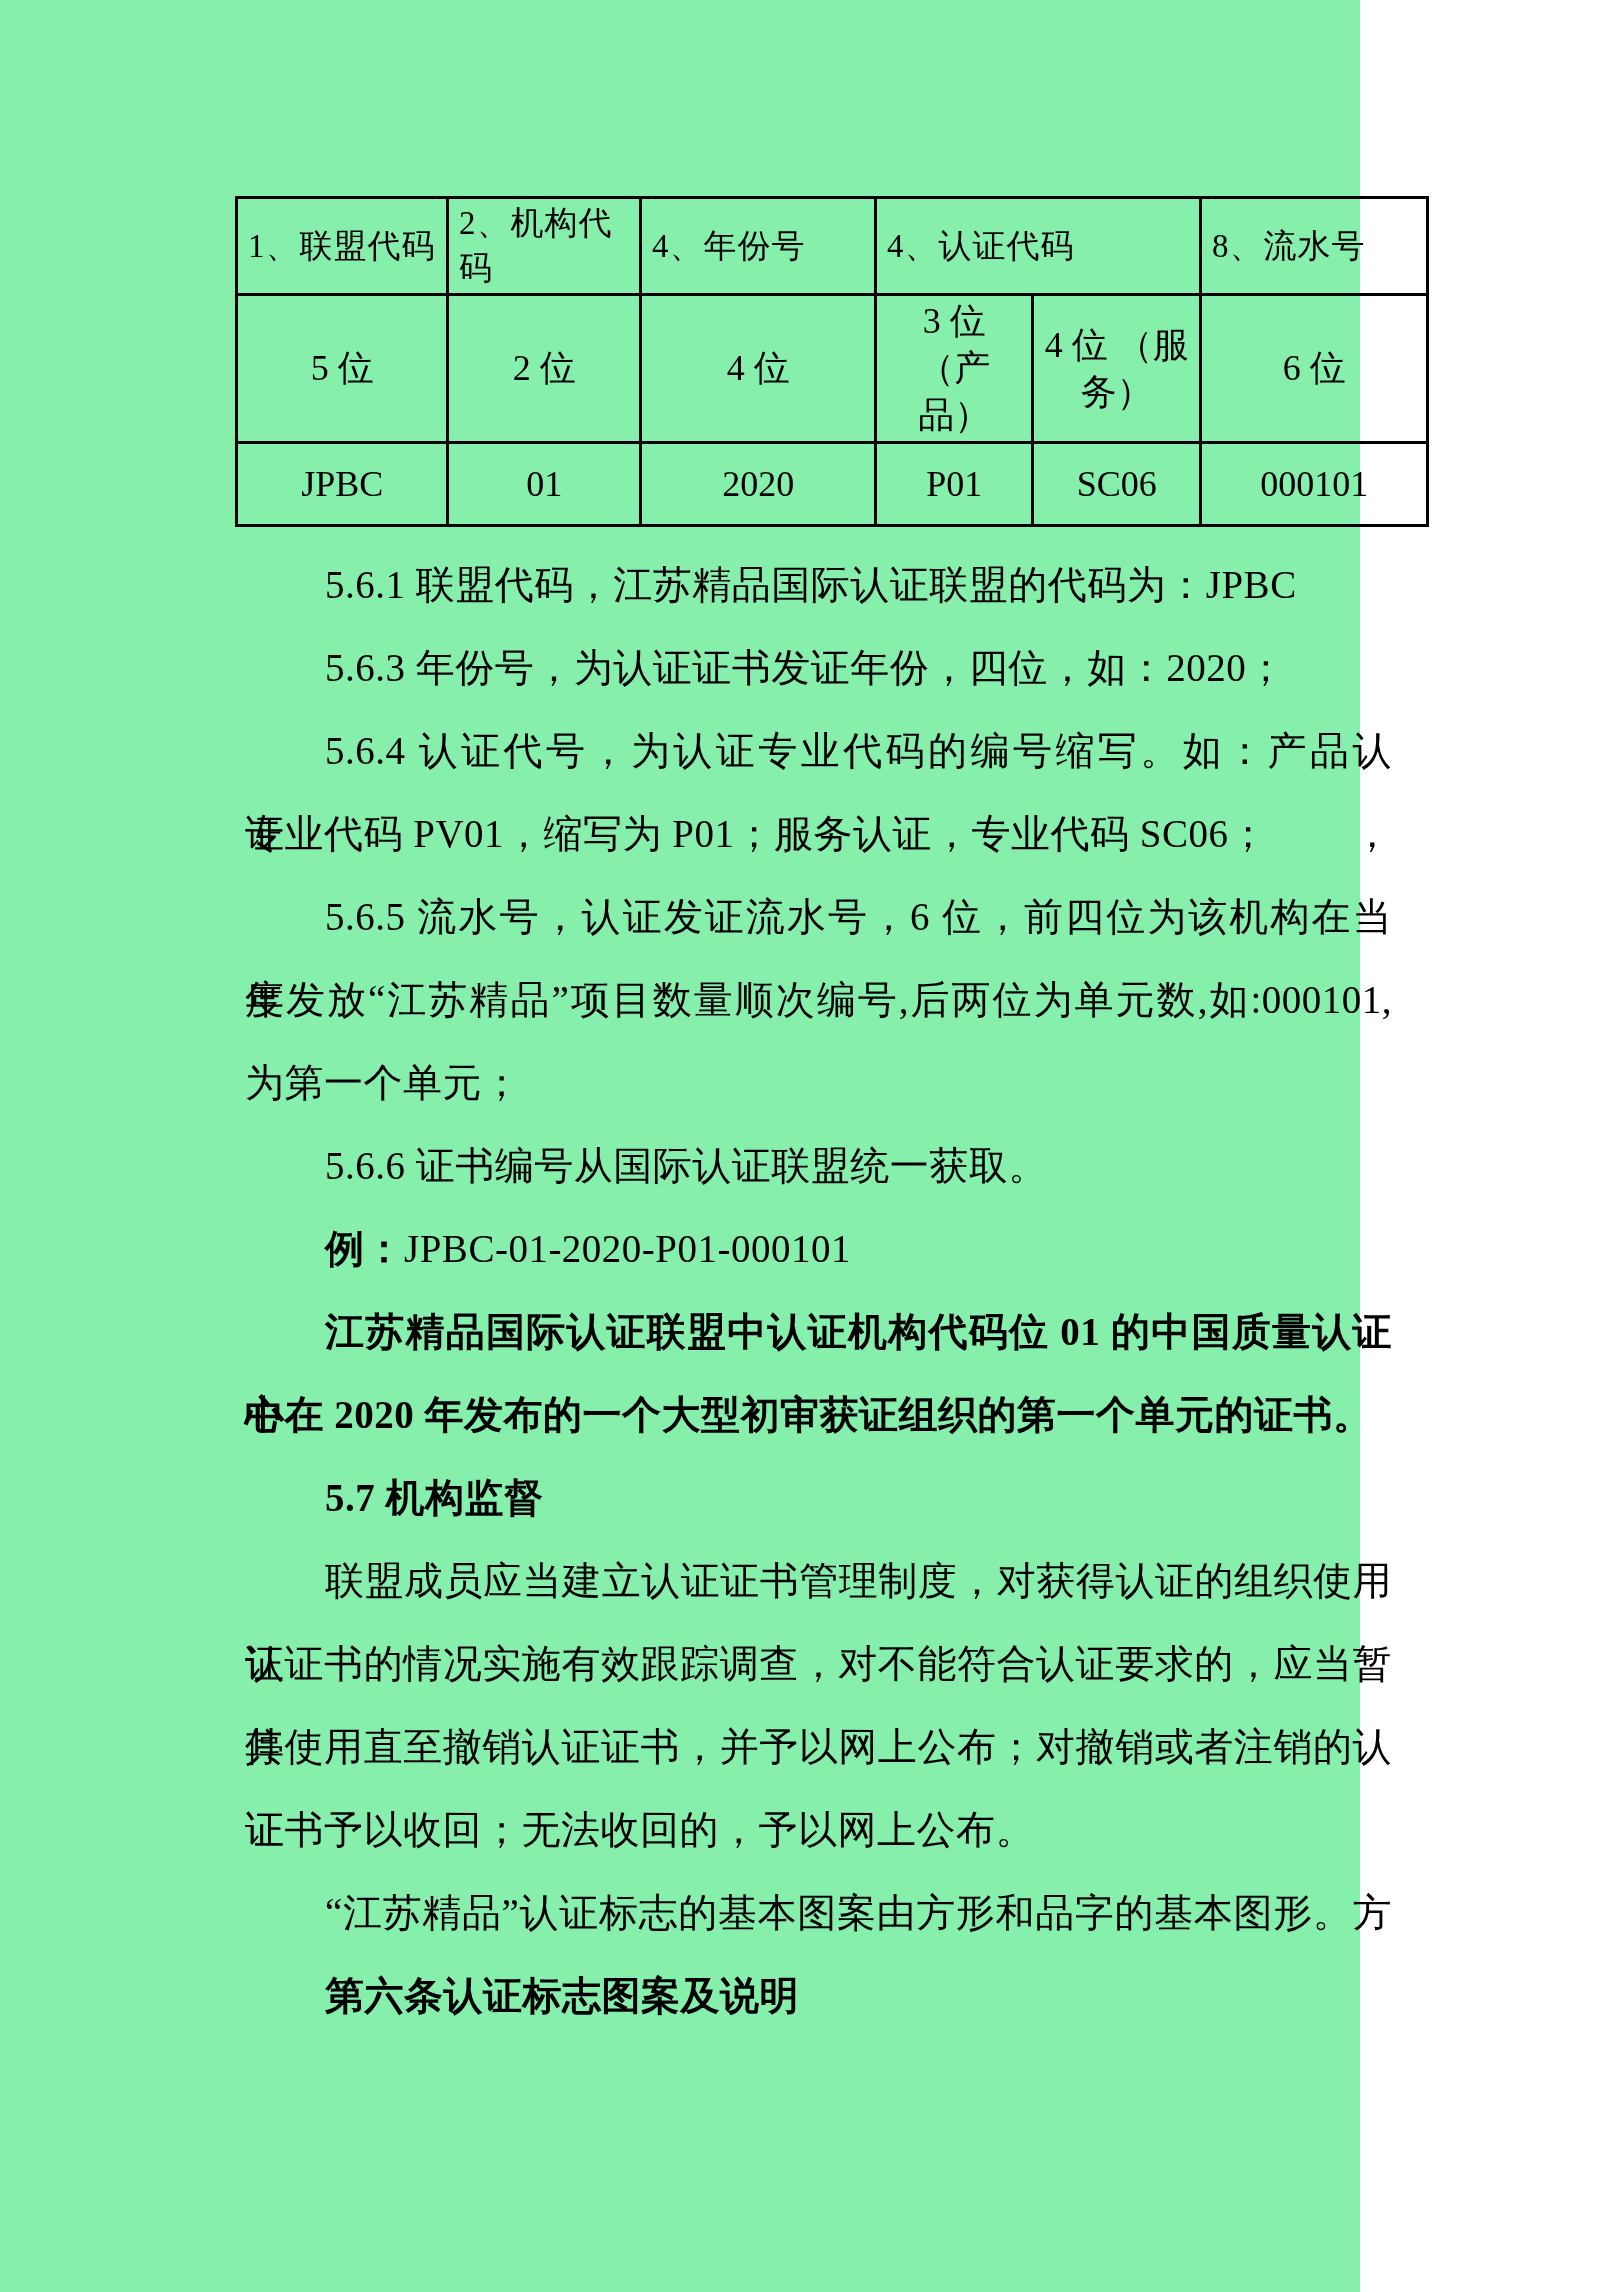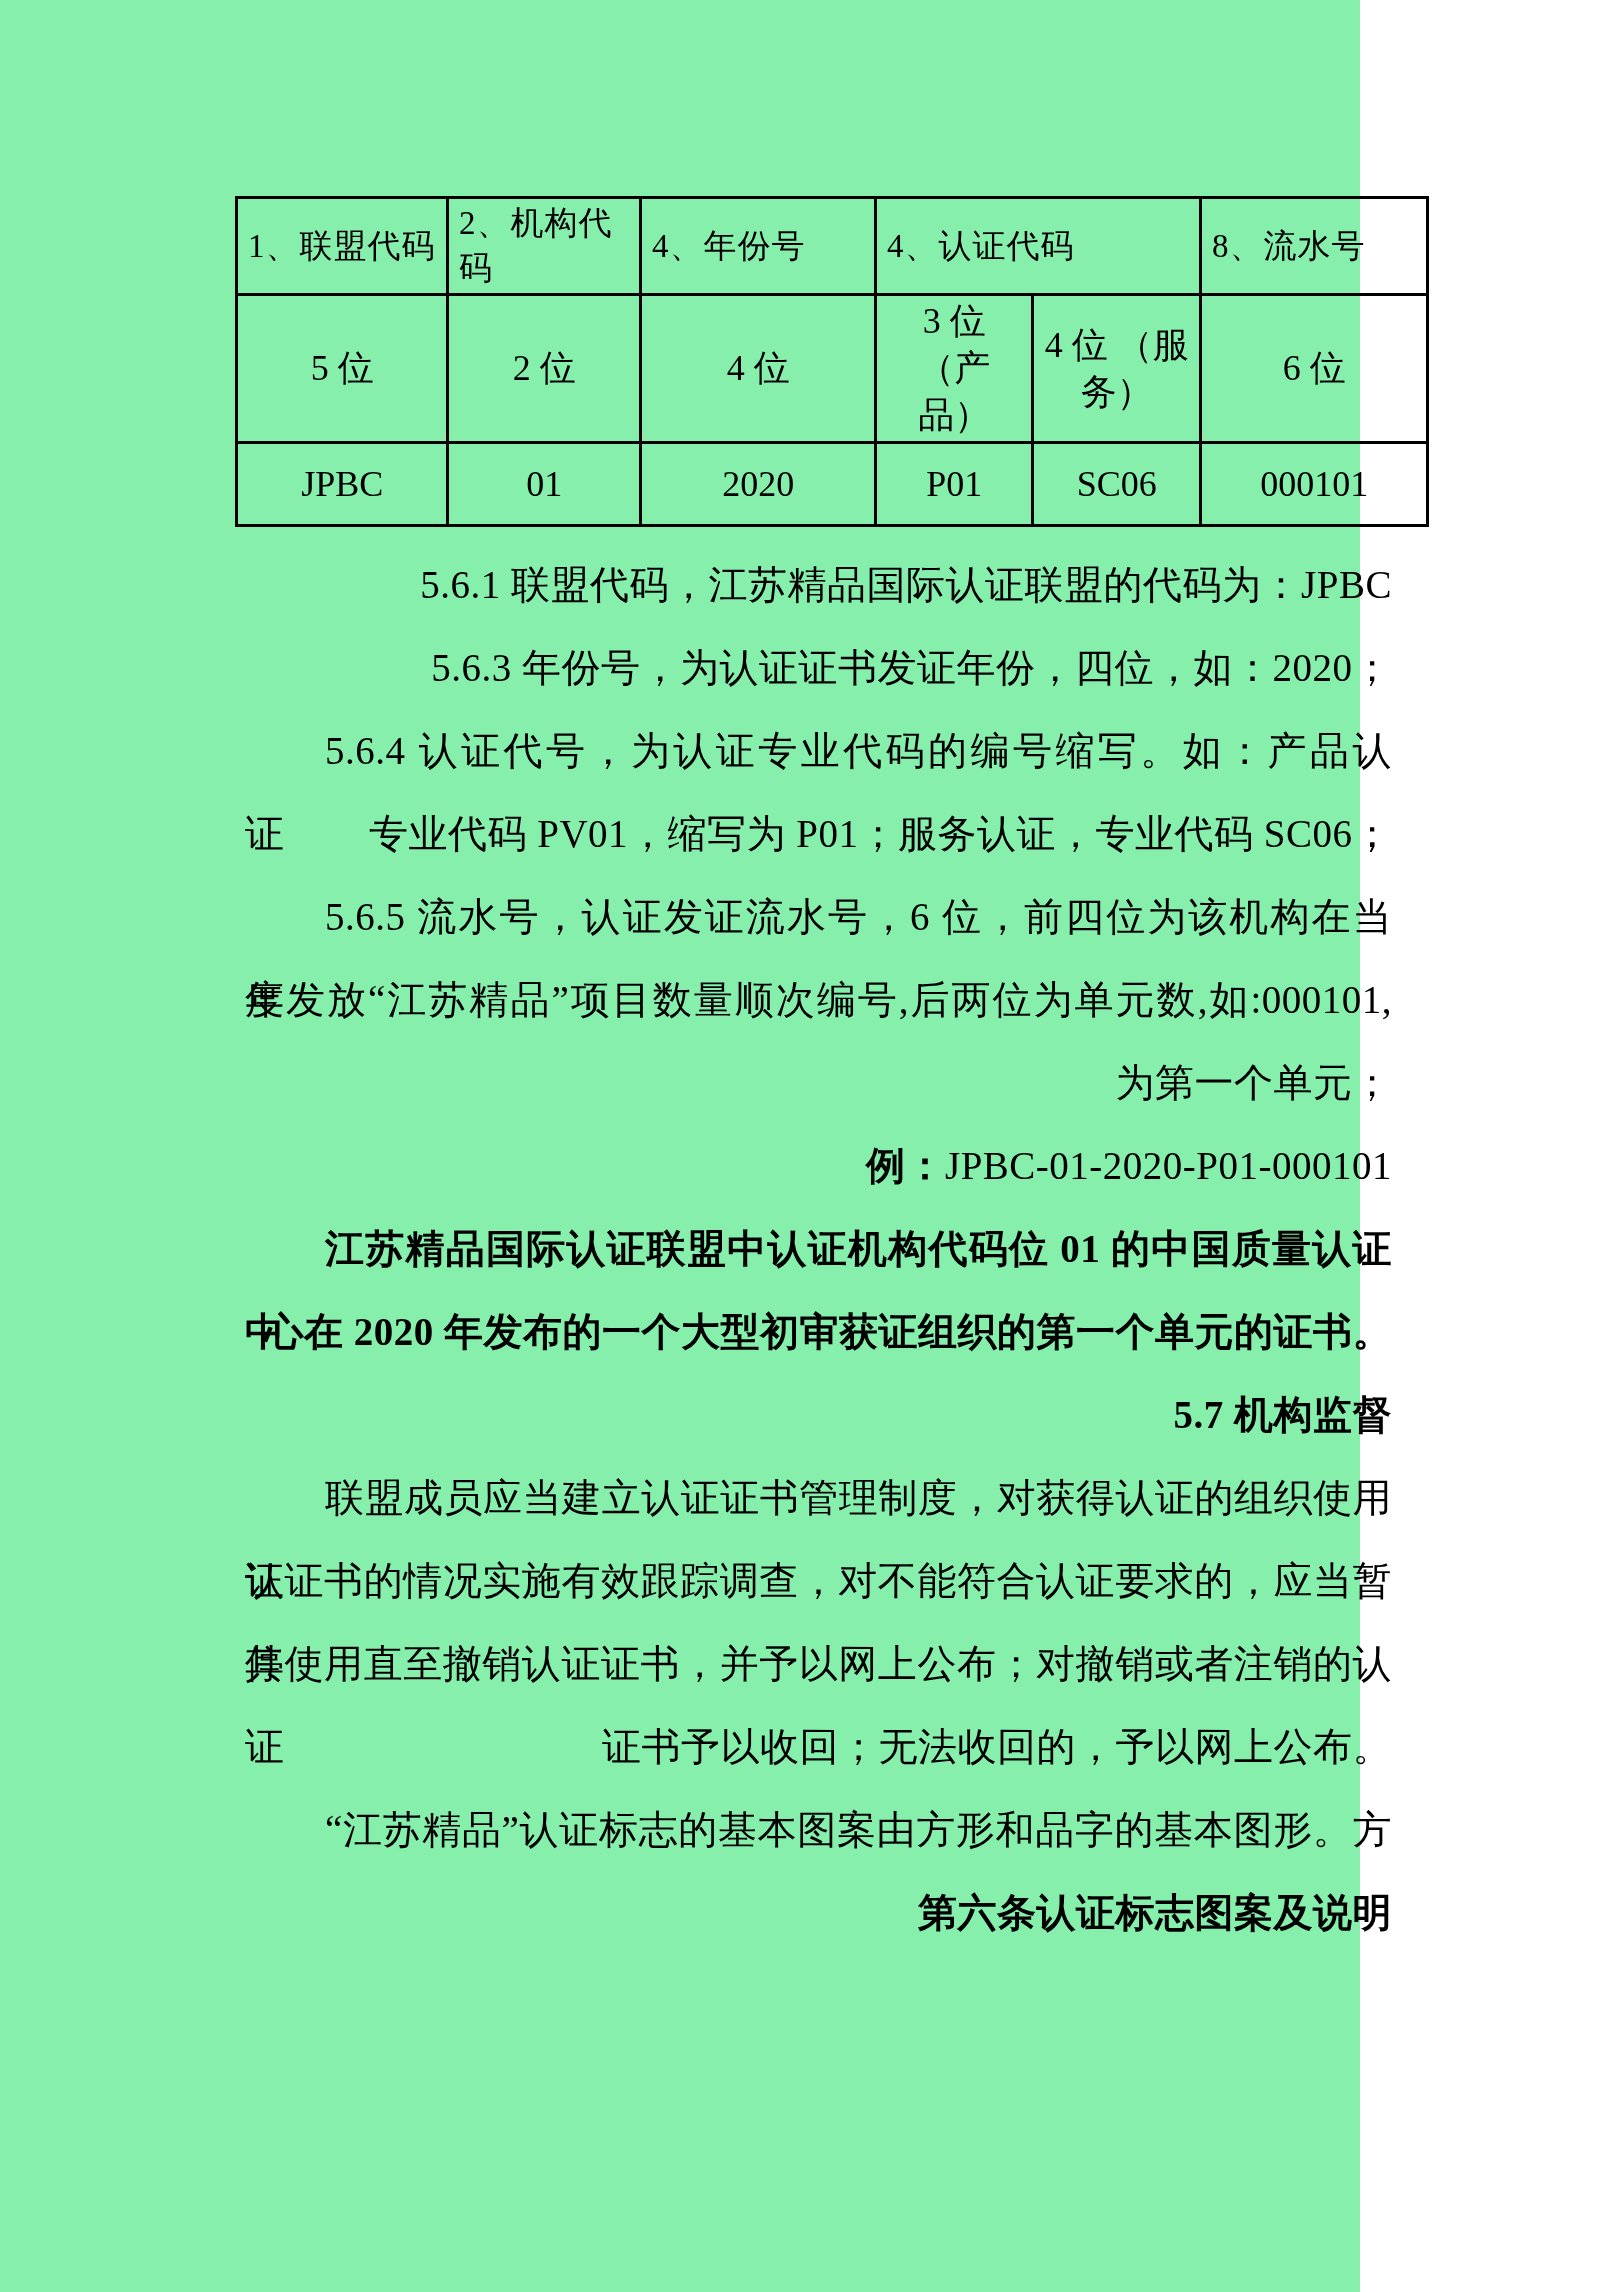--- a/index.html
+++ b/index.html
@@ -36,21 +36,20 @@
   tr.values-row td { font-size:36px; }
 
   
   .body-text { margin-top:15.7px; width:1147px; }
   .line {
     height:83px;
     line-height:83px;
     font-size:39px;
     white-space:nowrap;
     letter-spacing:0.5px;
-    text-align:right;
   }
   .indent { text-indent:80px; }
   .fill {
     white-space:normal;
     text-align:justify;
     text-align-last:justify;
     text-justify:inter-character;
   }
   .bold { font-weight:bold; }
   .example-value { font-weight:normal; }
@@ -98,20 +97,21 @@
       </table>
 
     <div class="body-text">
       <div class="line indent">5.6.1 联盟代码，江苏精品国际认证联盟的代码为：JPBC</div>
       <div class="line indent">5.6.3 年份号，为认证证书发证年份，四位，如：2020；</div>
       <div class="line indent fill">5.6.4 认证代号，为认证专业代码的编号缩写。如：产品认证，</div>
       <div class="line">专业代码 PV01，缩写为 P01；服务认证，专业代码 SC06；</div>
       <div class="line indent fill">5.6.5 流水号，认证发证流水号，6 位，前四位为该机构在当年</div>
       <div class="line fill">度发放“江苏精品”项目数量顺次编号,后两位为单元数,如:000101,</div>
       <div class="line">为第一个单元；</div>
+      <div class="line indent">5.6.6 证书编号从国际认证联盟统一获取。</div>
       <div class="line indent"><span class="bold">例：</span><span class="example-value">JPBC-01-2020-P01-000101</span></div>
       <div class="line indent fill bold">江苏精品国际认证联盟中认证机构代码位 01 的中国质量认证中</div>
       <div class="line bold">心在 2020 年发布的一个大型初审获证组织的第一个单元的证书。</div>
       <div class="line indent bold">5.7 机构监督</div>
       <div class="line indent fill">联盟成员应当建立认证证书管理制度，对获得认证的组织使用认</div>
       <div class="line fill">证证书的情况实施有效跟踪调查，对不能符合认证要求的，应当暂停</div>
       <div class="line fill">其使用直至撤销认证证书，并予以网上公布；对撤销或者注销的认证</div>
       <div class="line">证书予以收回；无法收回的，予以网上公布。</div>
       <div class="line indent fill">“江苏精品”认证标志的基本图案由方形和品字的基本图形。方</div>
       <div class="line indent bold">第六条认证标志图案及说明</div>

